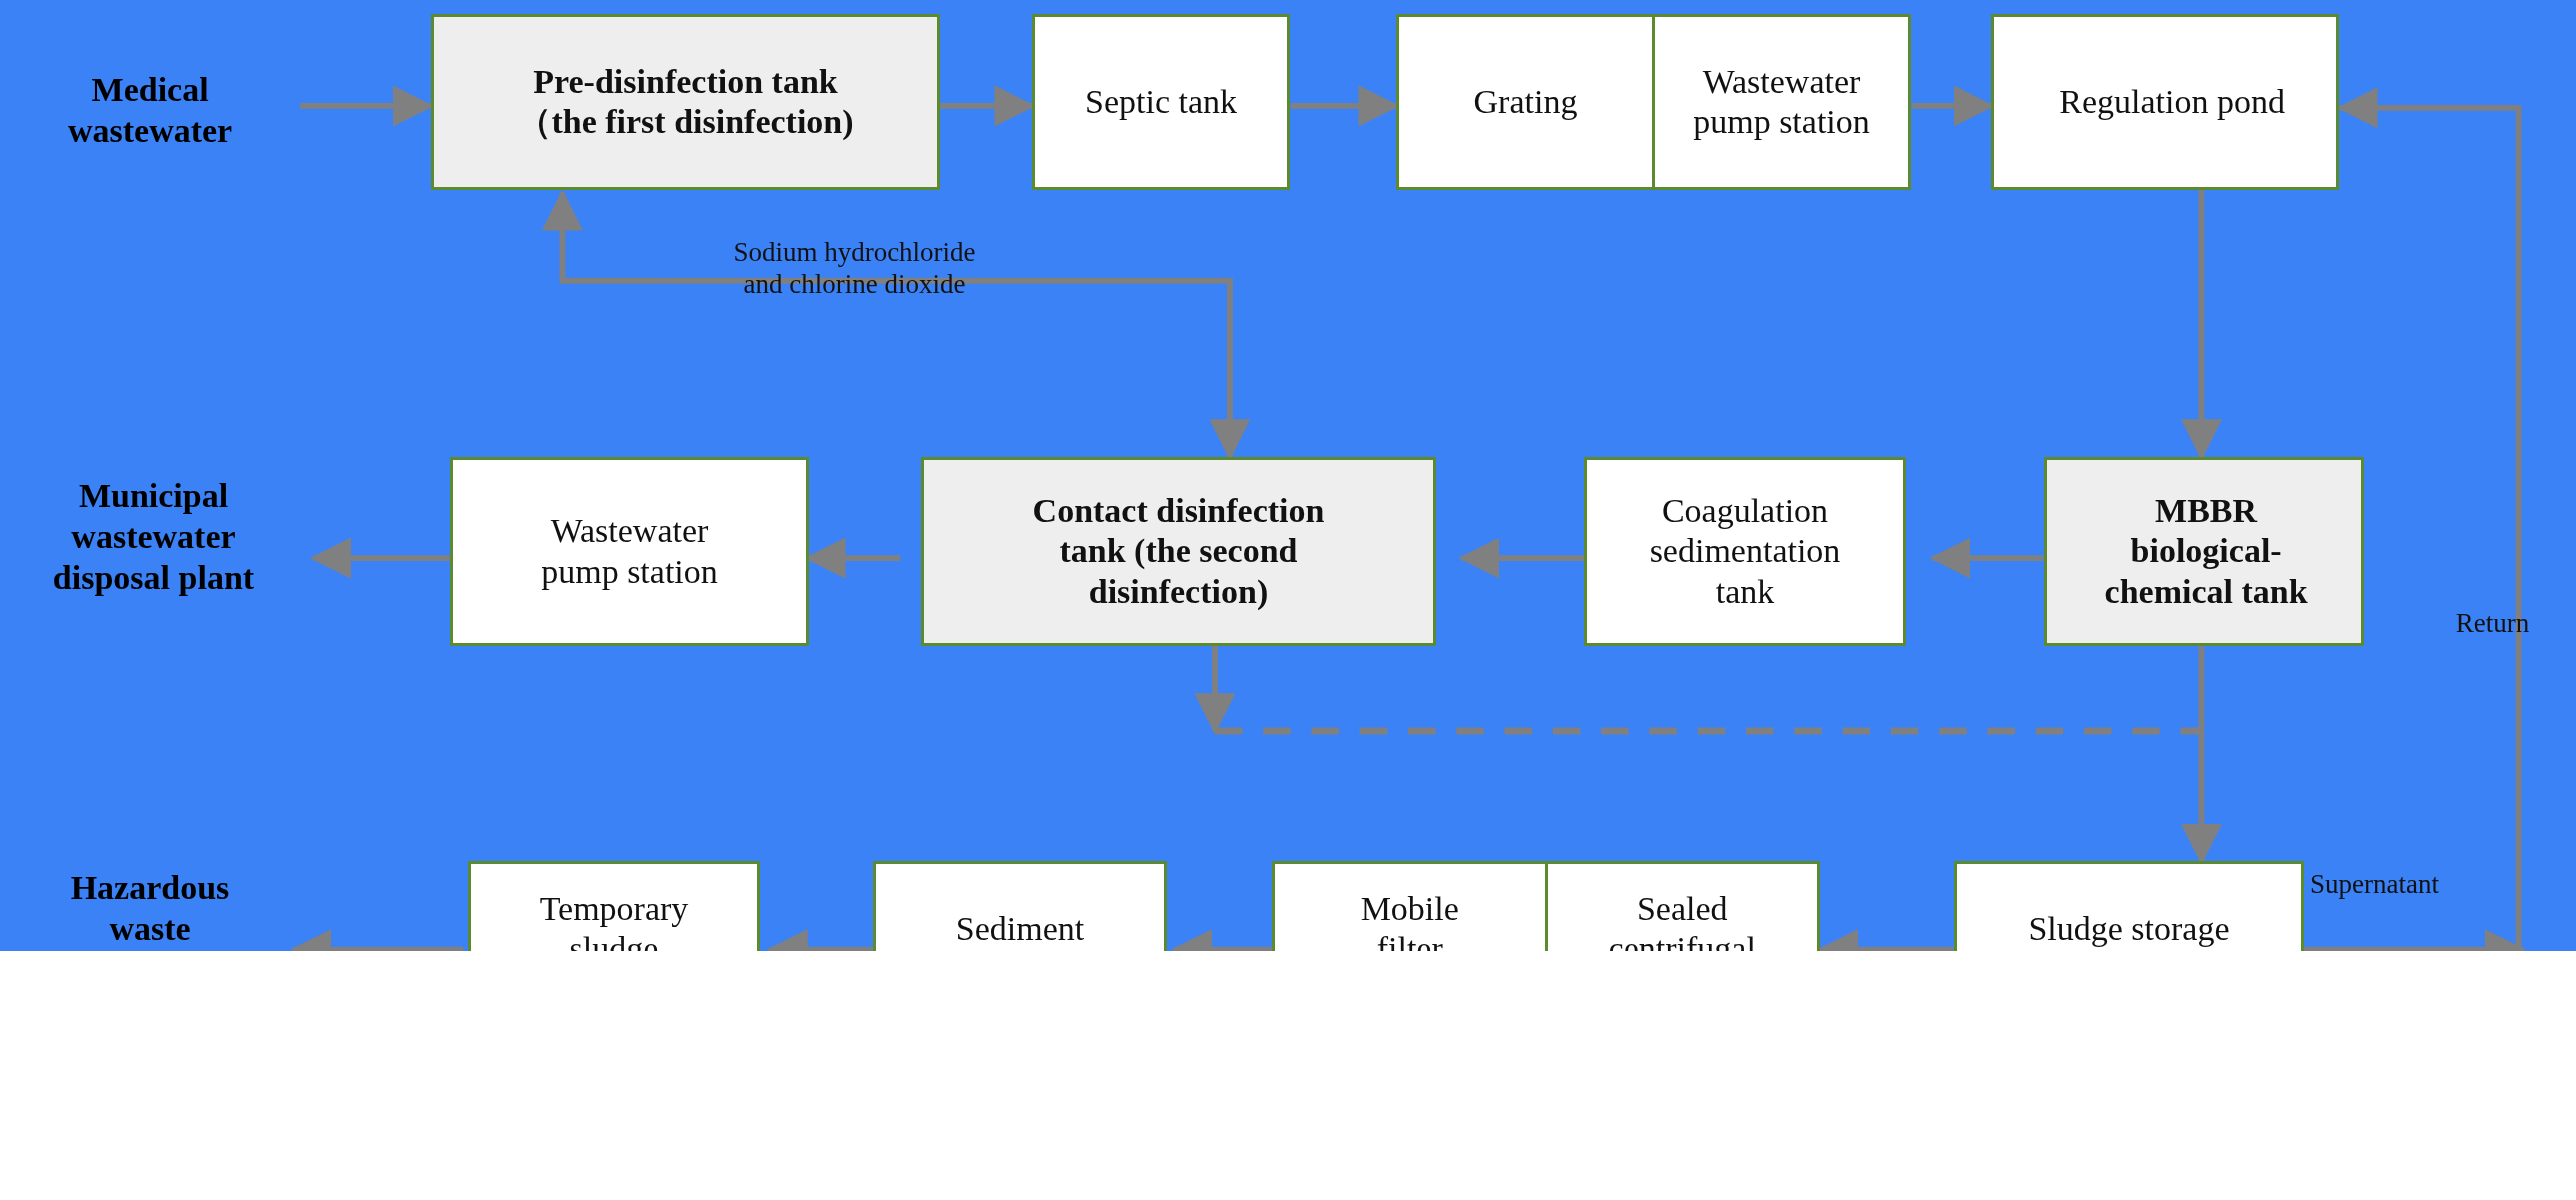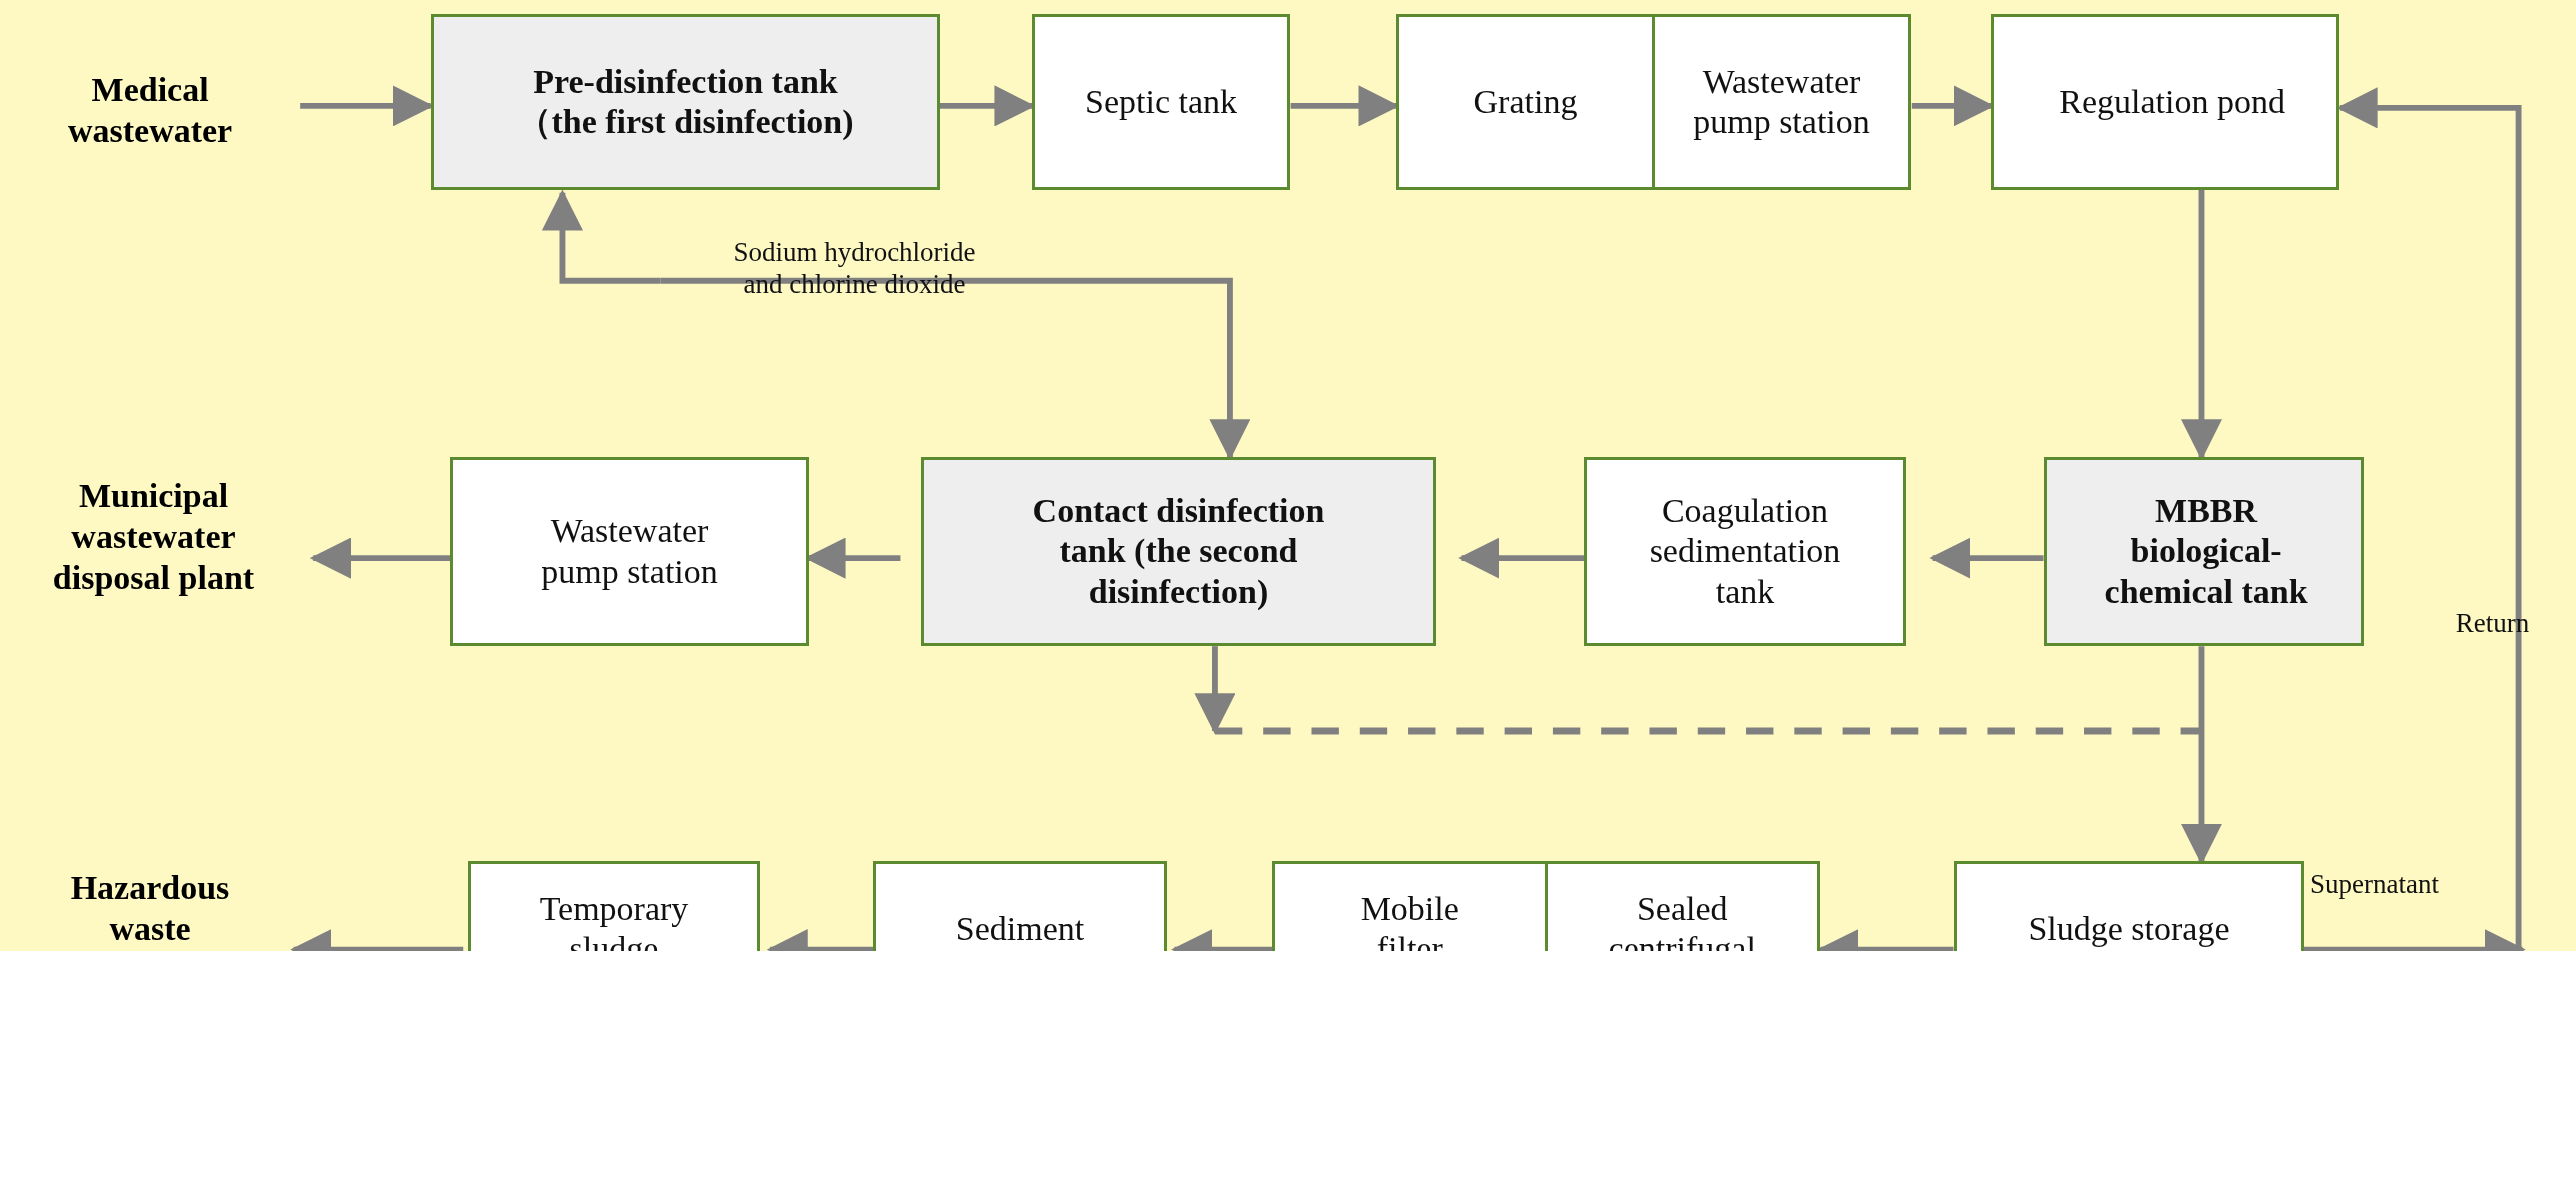--- a/index.html
+++ b/index.html
@@ -4,21 +4,21 @@
 <style>
   html, body {
     margin: 0;
     padding: 0;
     background: #ffffff;
   }
   #stage {
     position: relative;
     width: 2576px;
     height: 951px;
-    background: #fef9c3;
+    background: #3b82f6;
     font-family: "Liberation Serif", serif;
     overflow: hidden;
   }
   svg.layer {
     position: absolute;
     top: 0;
     left: 0;
     width: 2576px;
     height: 1201px;
   }

